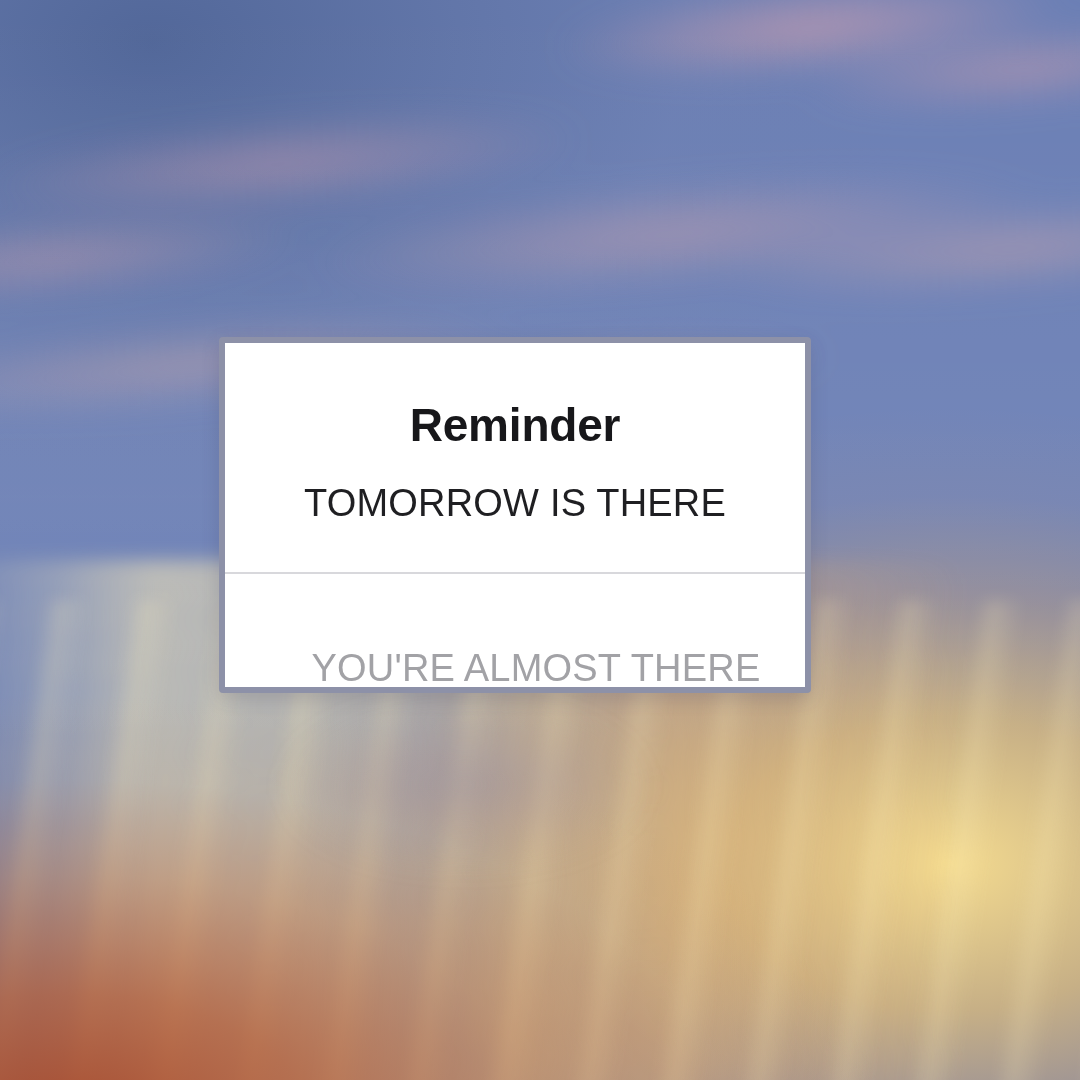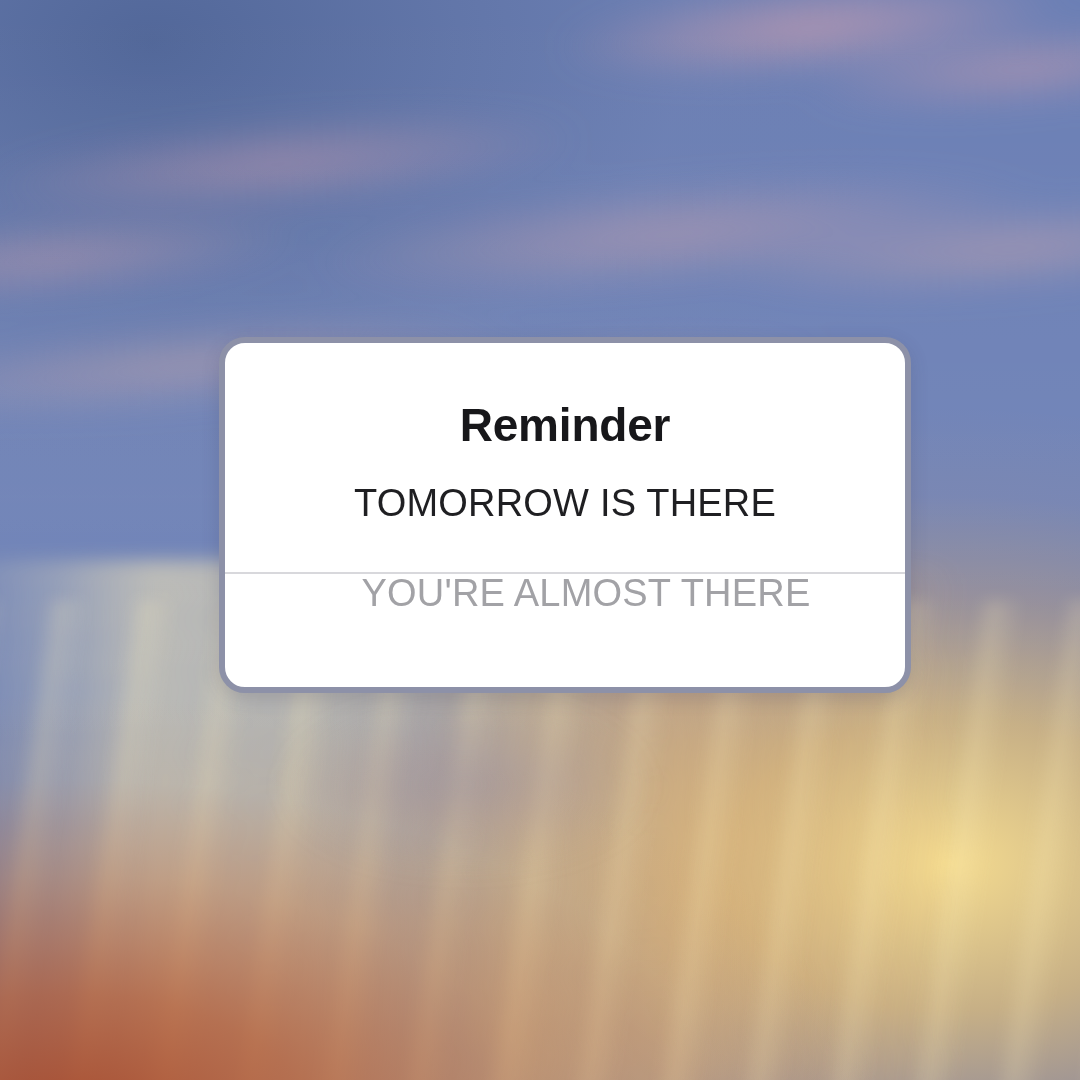--- a/index.html
+++ b/index.html
@@ -179,26 +179,26 @@
       rgba(255,255,255,0.06) 46%,
       rgba(255,255,255,0.00) 70%
     );
   }
 
   
   #reminder-dialog {
     position: absolute;
     left: 219px;
     top: 337px;
-    width: 692px;
+    width: 592px;
     height: 356px;
     box-sizing: border-box;
     background: #ffffff;
     border: 6px solid #8d91a8;
-    border-radius: 26px;
+    border-radius: 4px;
     box-shadow: 0 6px 18px rgba(60, 60, 90, 0.18);
     display: flex;
     flex-direction: column;
     overflow: hidden;
   }
 
   .dialog-body {
     flex: 0 0 229px;
     display: flex;
     flex-direction: column;
@@ -231,21 +231,21 @@
 
   #dialog-divider {
     flex: 0 0 2px;
     width: 100%;
     background: #d8d8dc;
   }
 
   .dialog-footer {
     flex: 1 1 auto;
     display: flex;
-    align-items: flex-start;
+    align-items: flex-end;
     justify-content: center;
     padding-left: 42px;
   }
 
   #dialog-footer-text {
     font-size: 38px;
     font-weight: normal;
     color: #a2a2a6;
     letter-spacing: 0.2px;
     line-height: 1;

